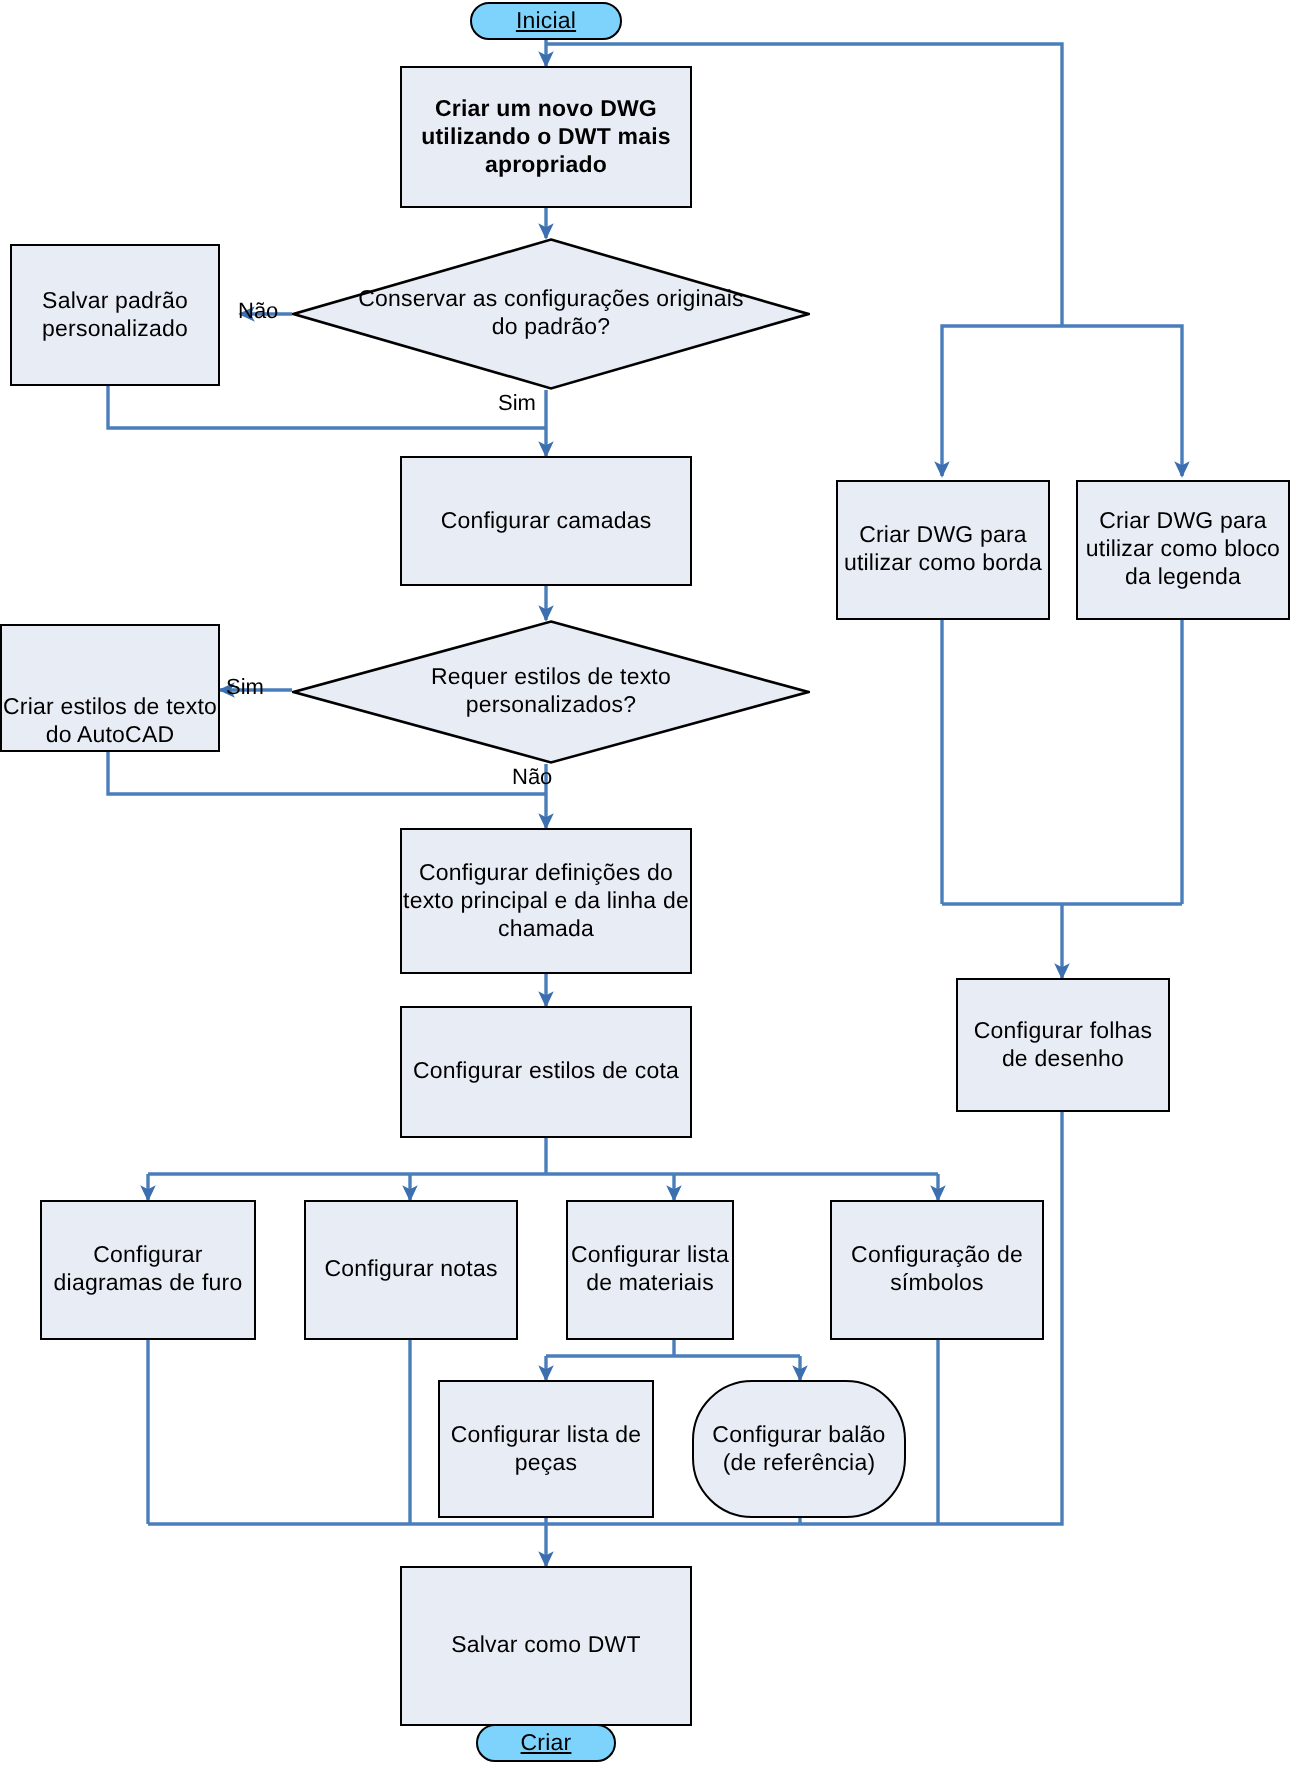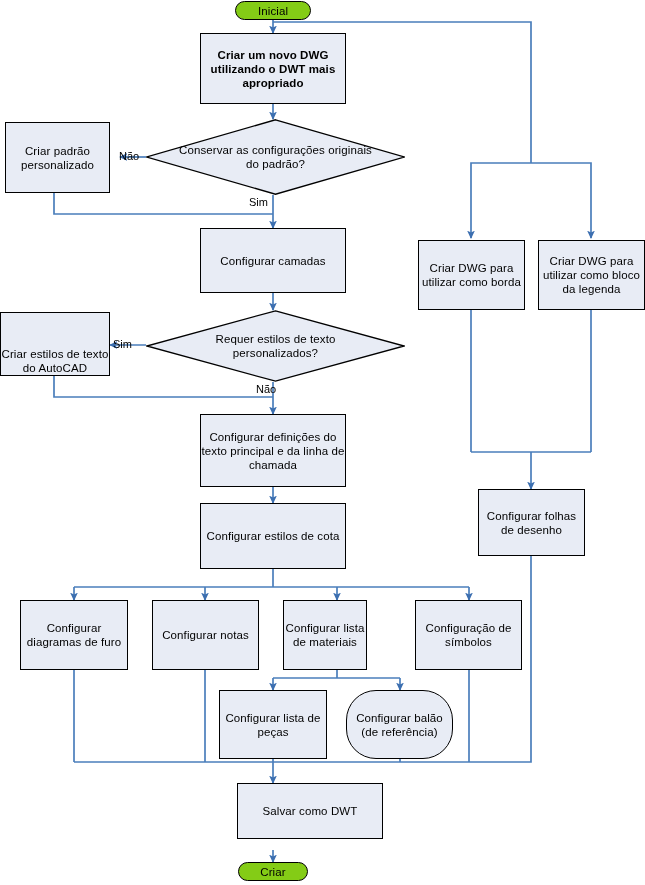--- a/index.html
+++ b/index.html
@@ -35,24 +35,25 @@
     color: #000000;
     font-size: 11.5px;
     line-height: 14px;
     letter-spacing: 0.1px;
   }
   .node.process {
     background: #e8ecf5;
     border: 1.4px solid #000000;
   }
   .node.terminator {
-    background: #84cc16;
+    background: #7dd3fc;
     border: 1.3px solid #000000;
     border-radius: 999px;
     font-size: 11.5px;
+    text-decoration: underline;
   }
   .node.decision {
     background: transparent;
     border: none;
   }
   .dshape {
     position: absolute;
     left: 0;
     top: 0;
     width: 100%;
@@ -152,21 +153,21 @@
   </div>
 
   <div class="node decision" style="left:146px; top:119px; width:259px; height:76px;">
     <svg class="dshape" viewBox="0 0 259 76" preserveAspectRatio="none">
       <polygon points="129.5,0.8 258.2,38 129.5,75.2 0.8,38" fill="#e8ecf5" stroke="#000000" stroke-width="1.3"></polygon>
     </svg>
     <span class="dlabel">Conservar as configurações originais do padrão?</span>
   </div>
 
   <div class="node process" style="left:5px; top:122px; width:105px; height:71px;">
-    <span>Criar padrão personalizado</span>
+    <span>Salvar padrão personalizado</span>
   </div>
 
   <div class="node process" style="left:200px; top:228px; width:146px; height:65px;">
     <span>Configurar camadas</span>
   </div>
 
   <div class="node decision" style="left:146px; top:310px; width:259px; height:72px;">
     <svg class="dshape" viewBox="0 0 259 72" preserveAspectRatio="none">
       <polygon points="129.5,0.8 258.2,36 129.5,71.2 0.8,36" fill="#e8ecf5" stroke="#000000" stroke-width="1.3"></polygon>
     </svg>
@@ -214,21 +215,21 @@
   </div>
 
   <div class="node process" style="left:538px; top:240px; width:107px; height:70px;">
     <span>Criar DWG para utilizar como bloco da legenda</span>
   </div>
 
   <div class="node process" style="left:478px; top:489px; width:107px; height:67px;">
     <span>Configurar folhas de desenho</span>
   </div>
 
-  <div class="node process" style="left:200px; top:783px; width:146px; height:56px;margin-left:37px;">
+  <div class="node process" style="left:200px; top:783px; width:146px; height:80px;">
     <span>Salvar como DWT</span>
   </div>
 
   <div class="node terminator" style="left:238px; top:862px; width:70px; height:19px;">
     <span>Criar</span>
   </div>
 
   <div class="edge-label" style="left:119px; top:150px;">
     <span>Não</span>
   </div>

